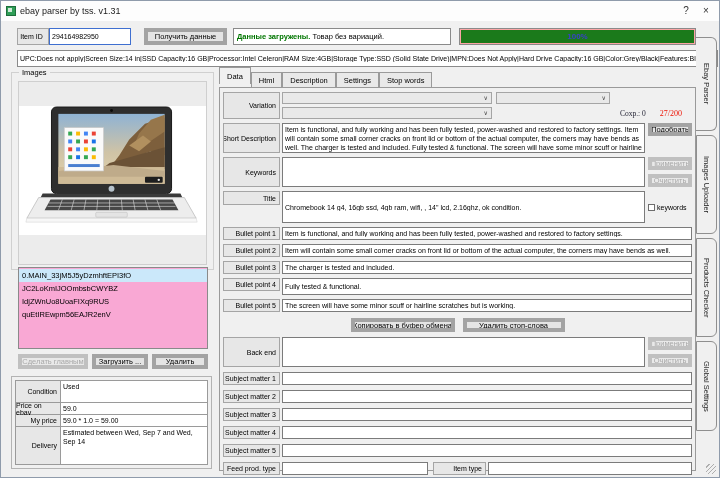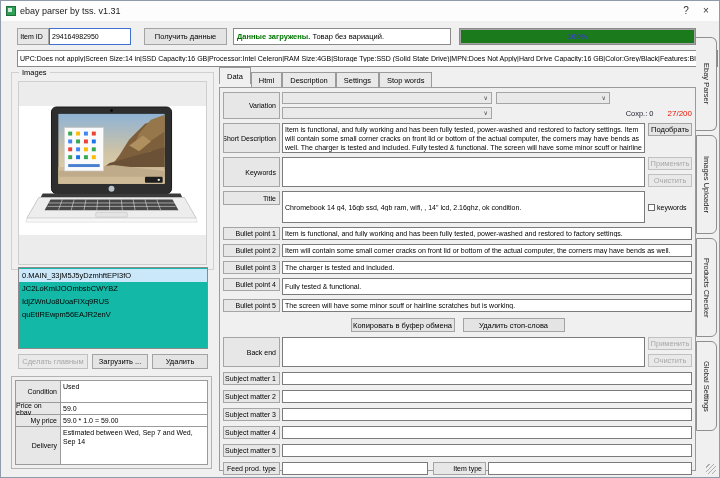--- a/index.html
+++ b/index.html
@@ -9,53 +9,53 @@
             border:1px solid #8f9bab; overflow:hidden; color:#000; }
   
   .titlebar { position:absolute; top:0; left:0; right:0; height:20px; background:#fdfdfd;
               display:flex; align-items:center; padding:0 5px; }
   .appicon { width:10px; height:10px; margin-right:4px; background:#2f9e57; border:1px solid #1d6e3a; position:relative; }
   .appicon::after { content:""; position:absolute; left:1px; top:1px; width:4px; height:4px; background:#cfe9d8; }
   .wtitle { font-size:9px; color:#222; }
   .wbtn { position:absolute; top:1px; width:18px; height:17px; display:flex; align-items:center;
           justify-content:center; font-size:10px; color:#333; cursor:default; }
   
-  .btn { background:#e4e4e4; border:1px solid #a3a3a3; font-size:7.5px; display:flex;
+  .btn { background:#e4e4e4; border:4px solid #a3a3a3; font-size:7.5px; display:flex;
          align-items:center; justify-content:center; white-space:nowrap; overflow:hidden; }
   .btn.dis { color:#a8a8a8; border-color:#c0c0c0; background:#e9e9e9; }
   .lbl { background:#e7e7e7; border:1px solid #a5a5a5; font-size:7px; display:flex; align-items:center;
          justify-content:flex-end; padding-right:3px; white-space:nowrap; overflow:hidden; }
   .field { background:#fff; border:1px solid #7b7b7b; font-size:7px; padding:0 2px;
            font-family:Liberation Sans, sans-serif; color:#000; white-space:nowrap; overflow:hidden; }
   input.field { outline:none; }
   textarea.field { resize:none; overflow:hidden; white-space:normal; line-height:9px; padding:1px 2px; outline:none; }
   .dd { background:#e9e9e9; border:1px solid #a5a5a5; display:flex; align-items:center;
         justify-content:flex-end; padding-right:3px; }
   .arr { font-size:6px; color:#444; line-height:1; }
   .cb { width:7px; height:7px; background:#fff; border:1px solid #6d6d6d; display:inline-block; }
   
   .toprow { position:absolute; top:27px; left:16px; right:23px; height:17px; display:flex; }
   .status { background:#fff; border:1px solid #8a8a8a; font-size:7.5px; display:flex;
             align-items:center; padding:0 3px; white-space:nowrap; overflow:hidden; }
-  .progress { position:relative; border:1px solid #8a8a8a; background:#a3a3a3; }
+  .progress { position:relative; border:1px solid #8a8a8a; background:#fca5a5; }
   .pfill { position:absolute; inset:1px; background:#1b7a1b; }
   .ptext { position:absolute; inset:0; display:flex; align-items:center; justify-content:center;
            font-size:8px; font-weight:bold; color:#3940c9; }
   .upcrow { position:absolute; top:49px; left:16px; right:21px; height:17px; display:flex; }
   .combo { background:#fff; border:1px solid #8a8a8a; display:flex; align-items:center; }
   .combo .txt { flex:1; font-size:7px; padding:0 2px; white-space:nowrap; overflow:hidden; }
   .combo .ab { width:12px; align-self:stretch; background:#e9e9e9; border-left:1px solid #b5b5b5;
                display:flex; align-items:center; justify-content:center; }
   
   .group { position:absolute; left:10px; top:71px; width:203px; height:198px; border:1px solid #d0d0d0; }
   .legend { position:absolute; top:-5px; left:7px; background:#f0f0f0; padding:0 3px; font-size:7.5px; }
   .photo { position:absolute; left:6px; top:8px; width:189px; height:184px; background:#fff;
            border:1px solid #cfcfcf; overflow:hidden; }
   .strip { position:absolute; left:0; right:0; background:#ececec; }
-  .ilist { position:absolute; left:17px; top:266px; width:190px; height:82px; background:#14b8a6;
+  .ilist { position:absolute; left:17px; top:266px; width:190px; height:82px; background:#f9a8d4;
            border:1px solid #8a8a8a; font-size:7.5px; padding-top:1px; overflow:hidden; }
   .ilist .it { height:13px; line-height:13px; padding-left:3px; white-space:nowrap; overflow:hidden; }
   .ilist .sel { background:#cbe8fa; }
   .ibtns { position:absolute; left:17px; top:353px; width:190px; height:15px; display:flex; gap:4px; }
   .props { position:absolute; left:10px; top:375px; width:201px; height:93px; border:1px solid #b3b3b3;
            background:#f0f0f0; padding:3px; }
   .ptable { border:1px solid #9a9a9a; background:#fff; height:100%; display:flex; flex-direction:column; }
   .prow { display:flex; border-bottom:1px solid #9a9a9a; }
   .prow:last-child { border-bottom:none; flex:1; }
   .plbl { width:45px; flex:none; background:#e7e7e7; border-right:1px solid #9a9a9a; font-size:7px;
@@ -221,36 +221,36 @@
     <div class="tab">Html</div>
     <div class="tab">Description</div>
     <div class="tab">Settings</div>
     <div class="tab">Stop words</div>
   </div>
 
   <div class="tabpage">
 
     <div class="r" style="margin-bottom:4px;">
       <div class="lbl" style="height:27px;">Variation</div>
-      <div style="flex:1;display:flex;flex-direction:column;gap:3px;">
+      <div style="flex:1;display:flex;flex-direction:column;gap:3px;font-family:Liberation Serif, serif;">
         <div style="display:flex;gap:4px;">
           <div class="dd" style="width:210px;height:12px;">
               <span class="arr">∨</span>
             </div>
           <div class="dd" style="width:114px;height:12px;">
               <span class="arr">∨</span>
             </div>
         </div>
         <div style="display:flex;align-items:center;">
           <div class="dd" style="width:210px;height:12px;">
               <span class="arr">∨</span>
             </div>
           <span style="flex:1;"></span>
           <span class="saved">Сохр.: 0</span>
-          <span class="counter-red" style="margin-left:14px;margin-right:0;">27/200</span>
+          <span class="counter-red" style="margin-left:14px;margin-right:10px;">27/200</span>
         </div>
       </div>
     </div>
 
     <div class="r">
       <div class="lbl" style="height:30px;">Short Description</div>
       <textarea class="field" style="flex: 1 1 0%; height: 30px;" spellcheck="false">Item is functional, and fully working and has been fully tested, power-washed and restored to factory settings. Item will contain some small corner cracks on front lid or bottom of the actual computer, the corners may have bends as well. The charger is tested and included. Fully tested &amp; functional. The screen will have some minor scuff or hairline scratches but is working.</textarea>
       <div class="rightcol">
         <div class="btn" style="height:13px;">Подобрать</div>
       </div>

